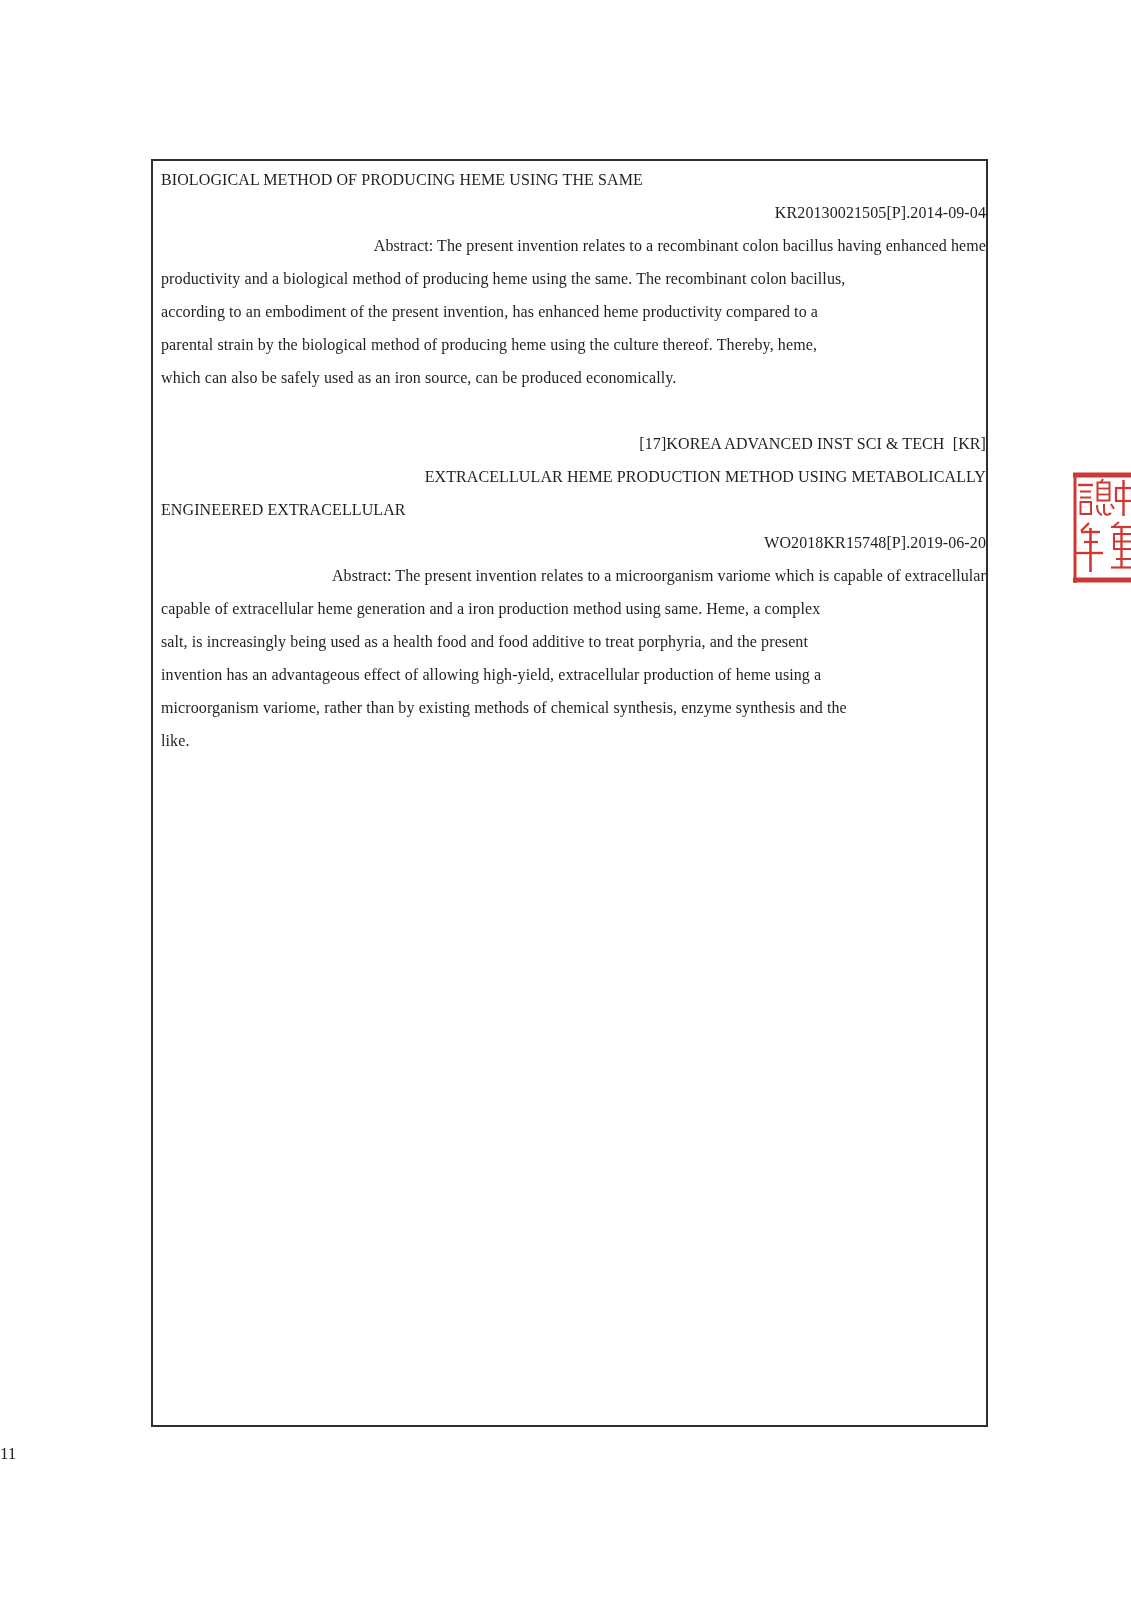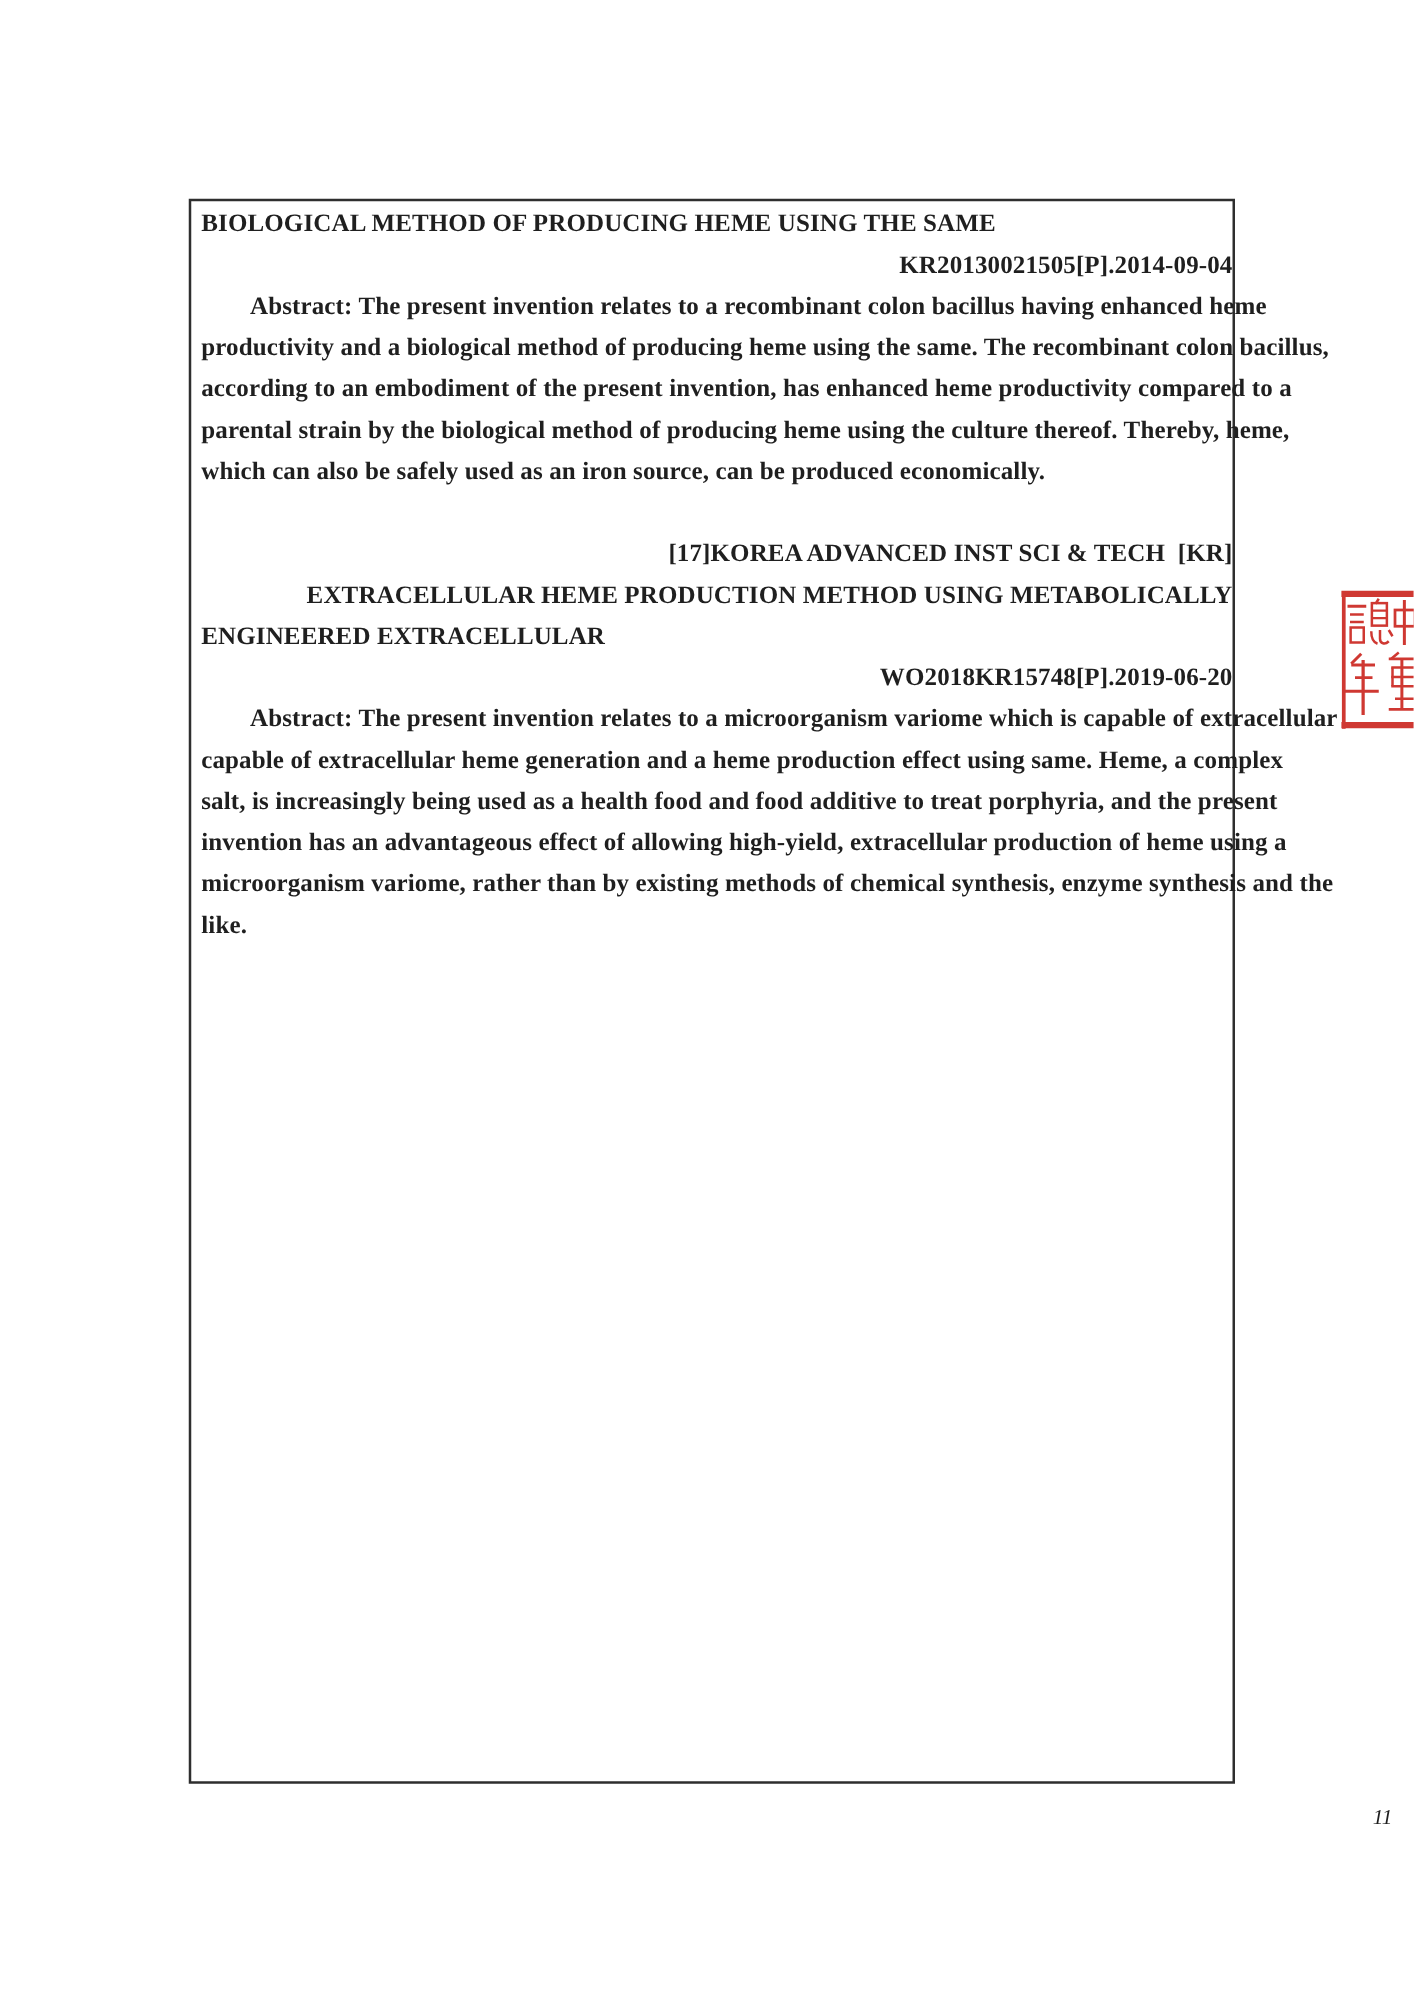--- a/index.html
+++ b/index.html
@@ -13,43 +13,41 @@
   }
   .content-box {
     position: absolute;
     left: 151px; top: 159px;
     width: 825px; height: 1262px;
     border: 2px solid #2e2e2e;
     padding: 2px 0 0 8px;
     box-sizing: content-box;
   }
   .line {
-    font-size: 20px;
+    font-size: 16px;
     line-height: 33px;
     white-space: pre;
     letter-spacing: 0.1px;
-    font-weight: bold;
   }
   .line.indent { padding-left: 39px; text-align: right; }
   .line.blank { height: 33px; }
   .stamp {
     position: absolute;
     left: 1073px; top: 471px;
     width: 58px; height: 114px;
     pointer-events: none;
   }
   .stamp svg { display: block; }
   .page-number {
     position: absolute;
     top: 1444px; left: 0;
     width: 1114px;
-    text-align: right;
+    text-align: left;
     font-size: 17px;
     color: #1f1f1f;
-    font-style: italic;
   }
 </style>
 </head>
 <body>
 
 <div class="content-box">
   <div class="line flush">BIOLOGICAL METHOD OF PRODUCING HEME USING THE SAME</div>
   <div class="line indent">KR20130021505[P].2014-09-04</div>
   <div class="line indent">Abstract: The present invention relates to a recombinant colon bacillus having enhanced heme</div>
   <div class="line flush">productivity and a biological method of producing heme using the same. The recombinant colon bacillus,</div>
@@ -57,21 +55,21 @@
   <div class="line flush">parental strain by the biological method of producing heme using the culture thereof. Thereby, heme,</div>
   <div class="line flush">which can also be safely used as an iron source, can be produced economically.</div>
 
   <div class="line blank"></div>
 
   <div class="line indent">[17]KOREA ADVANCED INST SCI &amp; TECH  [KR]</div>
   <div class="line indent">EXTRACELLULAR HEME PRODUCTION METHOD USING METABOLICALLY</div>
   <div class="line flush">ENGINEERED EXTRACELLULAR</div>
   <div class="line indent">WO2018KR15748[P].2019-06-20</div>
   <div class="line indent">Abstract: The present invention relates to a microorganism variome which is capable of extracellular</div>
-  <div class="line flush">capable of extracellular heme generation and a heme production effect using same. Heme, a complex</div>
+  <div class="line flush">capable of extracellular heme generation and a iron production method using same. Heme, a complex</div>
   <div class="line flush">salt, is increasingly being used as a health food and food additive to treat porphyria, and the present</div>
   <div class="line flush">invention has an advantageous effect of allowing high-yield, extracellular production of heme using a</div>
   <div class="line flush">microorganism variome, rather than by existing methods of chemical synthesis, enzyme synthesis and the</div>
   <div class="line flush">like.</div>
 </div>
 
 <div class="stamp">
 
   <svg width="58" height="114" viewBox="0 0 58 114" stroke="#cf3832" fill="none" stroke-linecap="butt">
 

